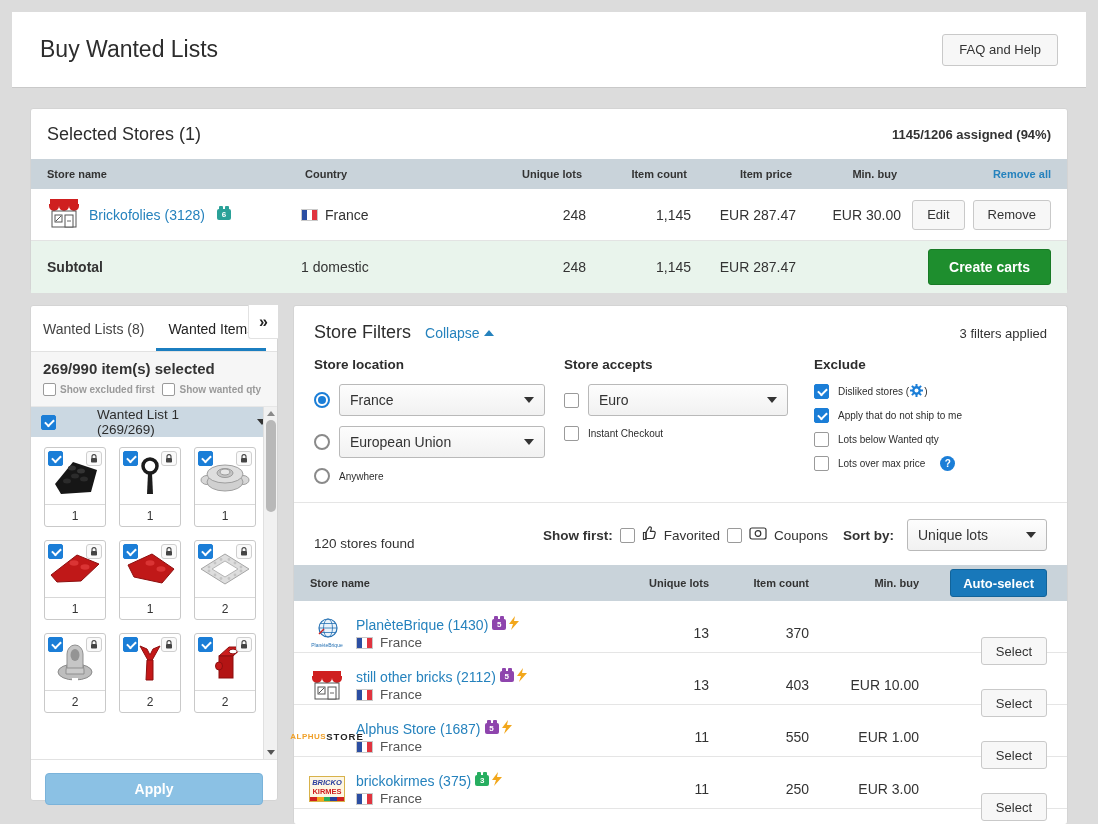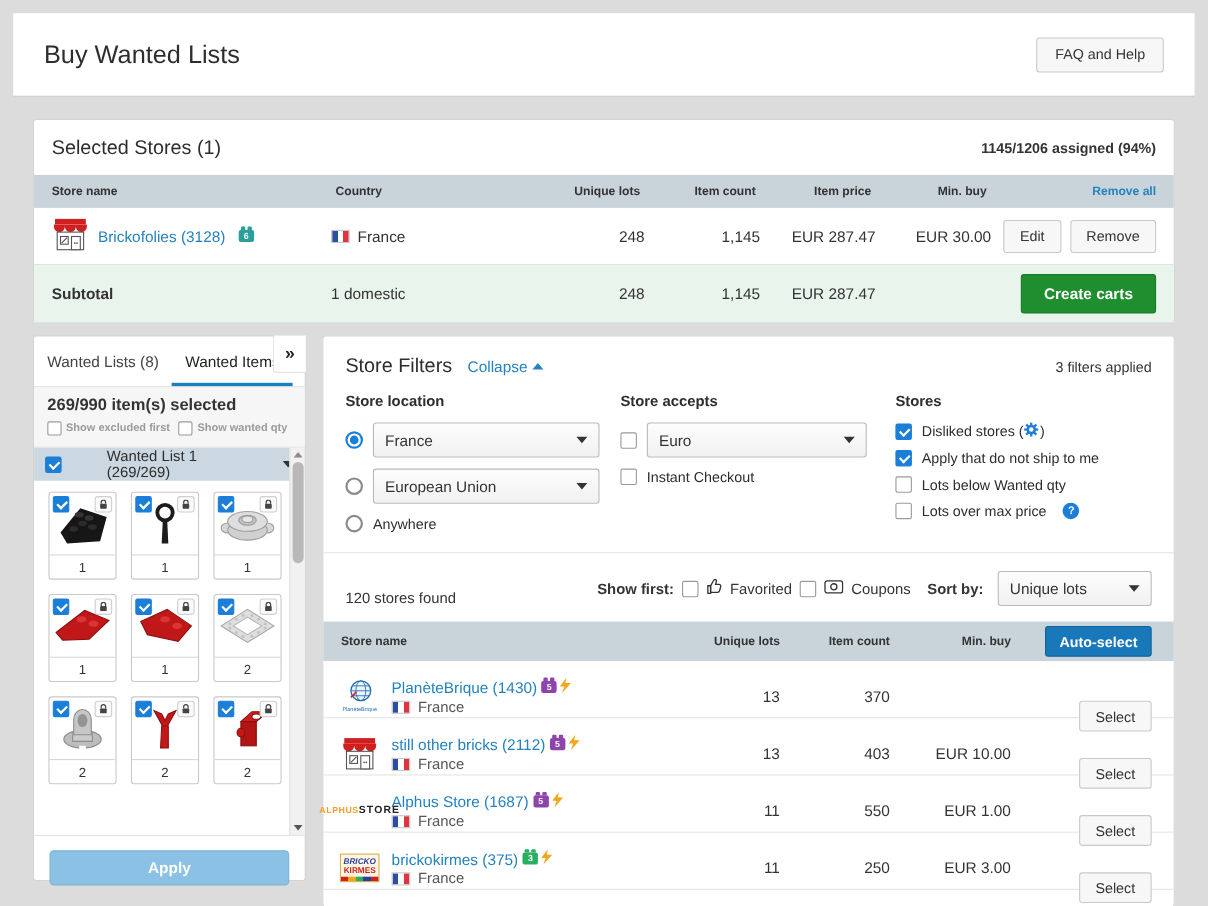--- a/index.html
+++ b/index.html
@@ -83,21 +83,21 @@
   .fcol { display:flex; flex-direction:column; }
   .fcol-1 { width:250px; } .fcol-2 { width:250px; } .fcol-3 { flex:1; }
   .fcol-label { font-size:13.5px; font-weight:bold; margin-bottom:12px; color:#2d2d2d; }
   .frow { display:flex; align-items:center; gap:9px; margin-bottom:10px; }
   .radio { width:16px; height:16px; border:2px solid #8a8a8a; border-radius:50%; background:#fff; position:relative; flex:0 0 auto; cursor:pointer; }
   .radio.sel { border-color:#1b7ed7; }
   .radio.sel::after { content:""; position:absolute; inset:2px; background:#1b7ed7; border-radius:50%; }
   .select { height:32px; background:linear-gradient(#fdfdfd,#f1f1f1); border:1px solid #b9b9b9; border-radius:3px; display:flex; align-items:center; padding:0 10px; font-size:14px; color:#333; cursor:pointer; }
   .select .sel-caret { margin-left:auto; width:0; height:0; border-left:5px solid transparent; border-right:5px solid transparent; border-top:6px solid #333; }
   .sel-loc { width:206px; } .sel-cur { width:200px; }
-  .check-label { font-size:13px; color:#2d2d2d; display:flex; }
+  .check-label { font-size:10px; color:#2d2d2d; display:flex; align-items:center; }
   .fcol-3 .frow { margin-bottom:9px; }
   .gear-icon { display:inline-block; margin:0 1px; }
   .q-icon { width:15px; height:15px; border-radius:50%; background:#1b7ed7; color:#fff; font-size:10px; font-weight:bold; display:inline-flex; align-items:center; justify-content:center; margin-left:6px; }
   .results-bar { display:flex; align-items:flex-end; padding:16px 20px 14px; border-top:1px solid #e5e5e5; margin-top:8px; }
   .stores-found { font-size:13.5px; }
   .show-first-group { margin-left:auto; display:flex; align-items:center; gap:7px; font-size:13.5px; }
   .bold-label { font-weight:bold; }
   .sort-select { width:140px; margin-left:6px; }
   .results-thead { display:grid; grid-template-columns:320px 95px 100px 110px 1fr; align-items:center; background:#c9d3da; height:36px; font-size:11px; font-weight:bold; }
   .rrow { display:grid; grid-template-columns:320px 95px 100px 110px 1fr; align-items:center; border-bottom:1px solid #e5e5e5; height:52px; font-size:14px; }
@@ -447,21 +447,21 @@
             <span class="sel-caret"></span>
           </div>
       </div>
       <div class="frow">
         <span class="cb"></span>
         <span class="check-label">Instant Checkout</span>
       </div>
     </div>
 
     <div class="fcol fcol-3">
-      <div class="fcol-label">Stores</div>
+      <div class="fcol-label">Exclude</div>
       <div class="frow">
         <span class="cb checked"></span>
         <span class="check-label">
           <span>Disliked stores (</span>
           <span class="gear-icon"><svg width="13" height="13" viewBox="0 0 13 13">
                 <g fill="#1b7ed7">
                   <rect x="5.5" y="0" width="2" height="13"></rect>
                   <rect x="0" y="5.5" width="13" height="2"></rect>
                   <rect x="5.5" y="0" width="2" height="13" transform="rotate(45 6.5 6.5)"></rect>
                   <rect x="5.5" y="0" width="2" height="13" transform="rotate(-45 6.5 6.5)"></rect>

